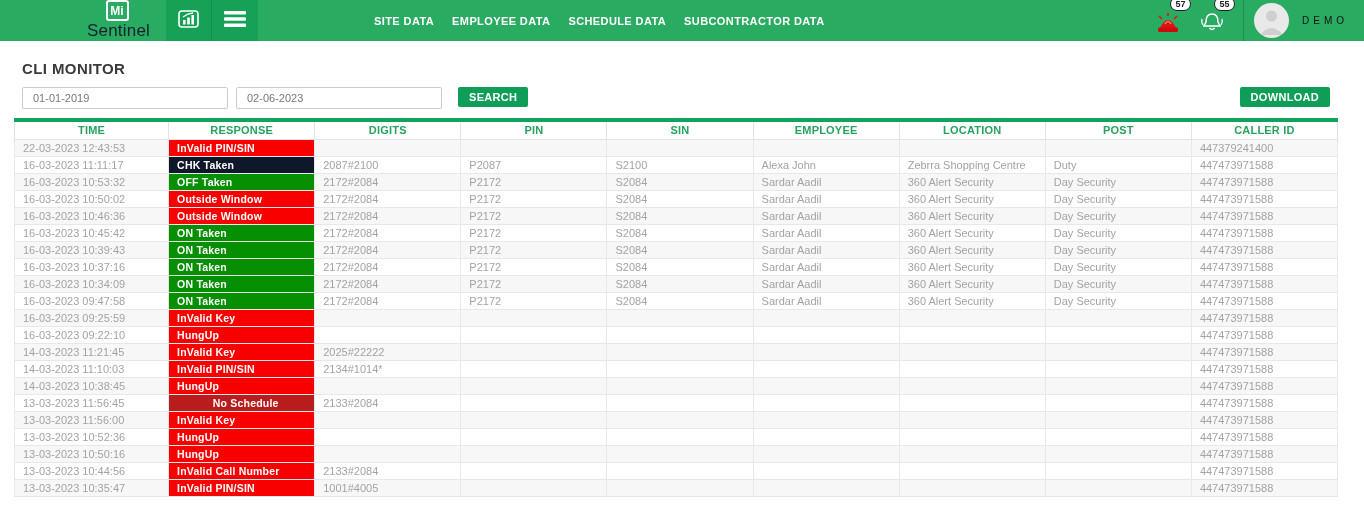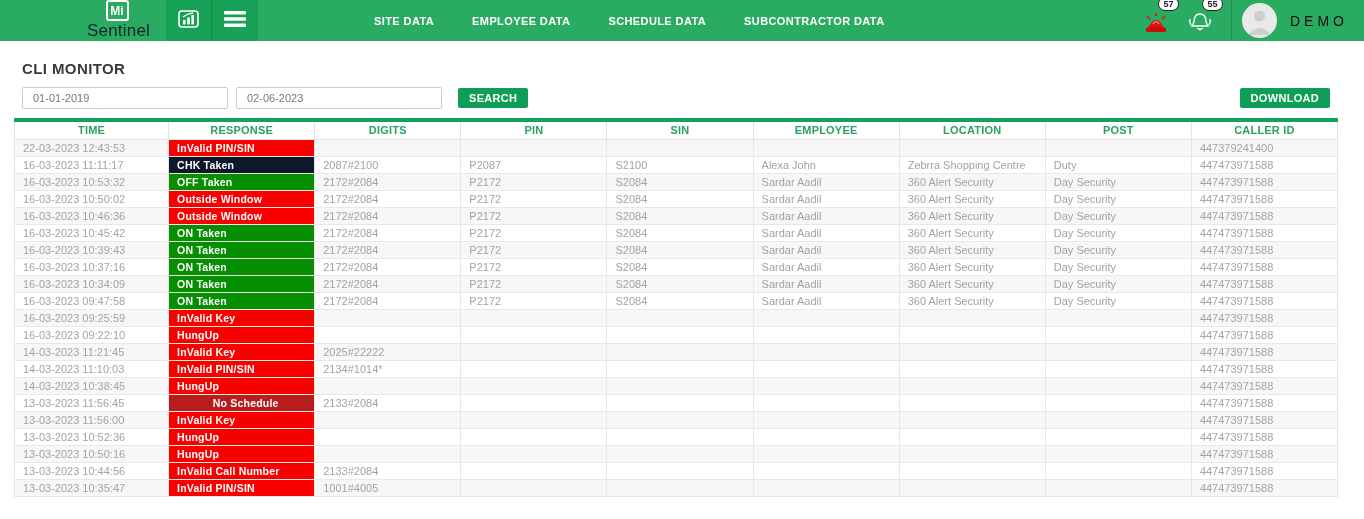--- a/index.html
+++ b/index.html
@@ -10,39 +10,39 @@
   .navbar { height: 41px; background: #2aab62; display: flex; align-items: stretch; }
   .logo-wrap { display: flex; align-items: center; padding-left: 84px; flex-direction: column; }
   .logo-box { width: 23px; height: 23px; border: 2px solid #fff; border-radius: 3px;
     display: flex; align-items: center; justify-content: center;
     color: #fff; font-weight: bold; font-size: 12px; }
   .logo-text { color: #16222e; font-size: 17px; margin-left: 3px; letter-spacing: 0.2px; }
   .icon-panel { display: flex; margin-left: 16px; background: #17a156; }
   .icon-btn { width: 46px; display: flex; align-items: center; justify-content: center;
     border-right: 1px solid rgba(0,0,0,0.12); cursor: pointer; }
   .icon-btn:last-child { border-right: none; }
-  .menu { display: flex; align-items: center; gap: 38px; margin-left: 116px; }
+  .menu { display: flex; align-items: center; gap: 18px; margin-left: 116px; }
   .menu-item { color: #fff; font-size: 11px; font-weight: bold; letter-spacing: 0.4px;
     cursor: pointer; white-space: nowrap; }
   .nav-right { margin-left: auto; display: flex; align-items: center; padding-right: 16px; }
   .nav-ico { position: relative; width: 30px; height: 30px; margin-right: 14px; cursor: pointer; }
   .nav-badge { position: absolute; top: -9px; right: -8px; min-width: 21px; height: 14px;
     background: #fff; border: 1.5px solid #222; border-radius: 8px;
     font-size: 9px; font-weight: bold; color: #222; display: flex;
     align-items: center; justify-content: center; padding: 0 2px; }
   .nav-sep { width: 1px; height: 41px; background: rgba(0,0,0,0.18); margin: 0 10px 0 2px; }
   .avatar { width: 35px; height: 35px; border-radius: 50%; background: #e9e9e9;
     overflow: hidden; display: flex; align-items: flex-end; justify-content: center; cursor: pointer; }
-  .user-name { color: #101010; font-size: 14px; letter-spacing: 4px; margin-left: 13px; }
+  .user-name { color: #101010; font-size: 10px; letter-spacing: 4px; margin-left: 13px; }
 
   
   .content { padding: 0 26px 0 14px; }
   .page-title { margin: 19px 0 0 8px; font-size: 15px; font-weight: bold;
     color: #3a3a3a; letter-spacing: 0.4px; }
-  .filter-row { display: flex; align-items: center; margin: 10px 0 0 8px; }
+  .filter-row { display: flex; align-items: flex-start; margin: 10px 0 0 8px; }
   .date-input { width: 206px; height: 22px; border: 1px solid #ccc; border-radius: 2px;
     font-size: 11px; color: #777; padding-left: 10px; outline: none;
     font-family: "Liberation Sans", sans-serif; }
   .date-input + .date-input { margin-left: 8px; }
   .btn { height: 20px; background: #0f9e58; color: #fff; border: none; border-radius: 2px;
     font-size: 11px; font-weight: bold; letter-spacing: 0.3px; cursor: pointer;
     font-family: "Liberation Sans", sans-serif; padding: 0 11px; }
   .btn-search { margin-left: 16px; }
   .btn-download { margin-left: auto; margin-right: 8px; }
 

